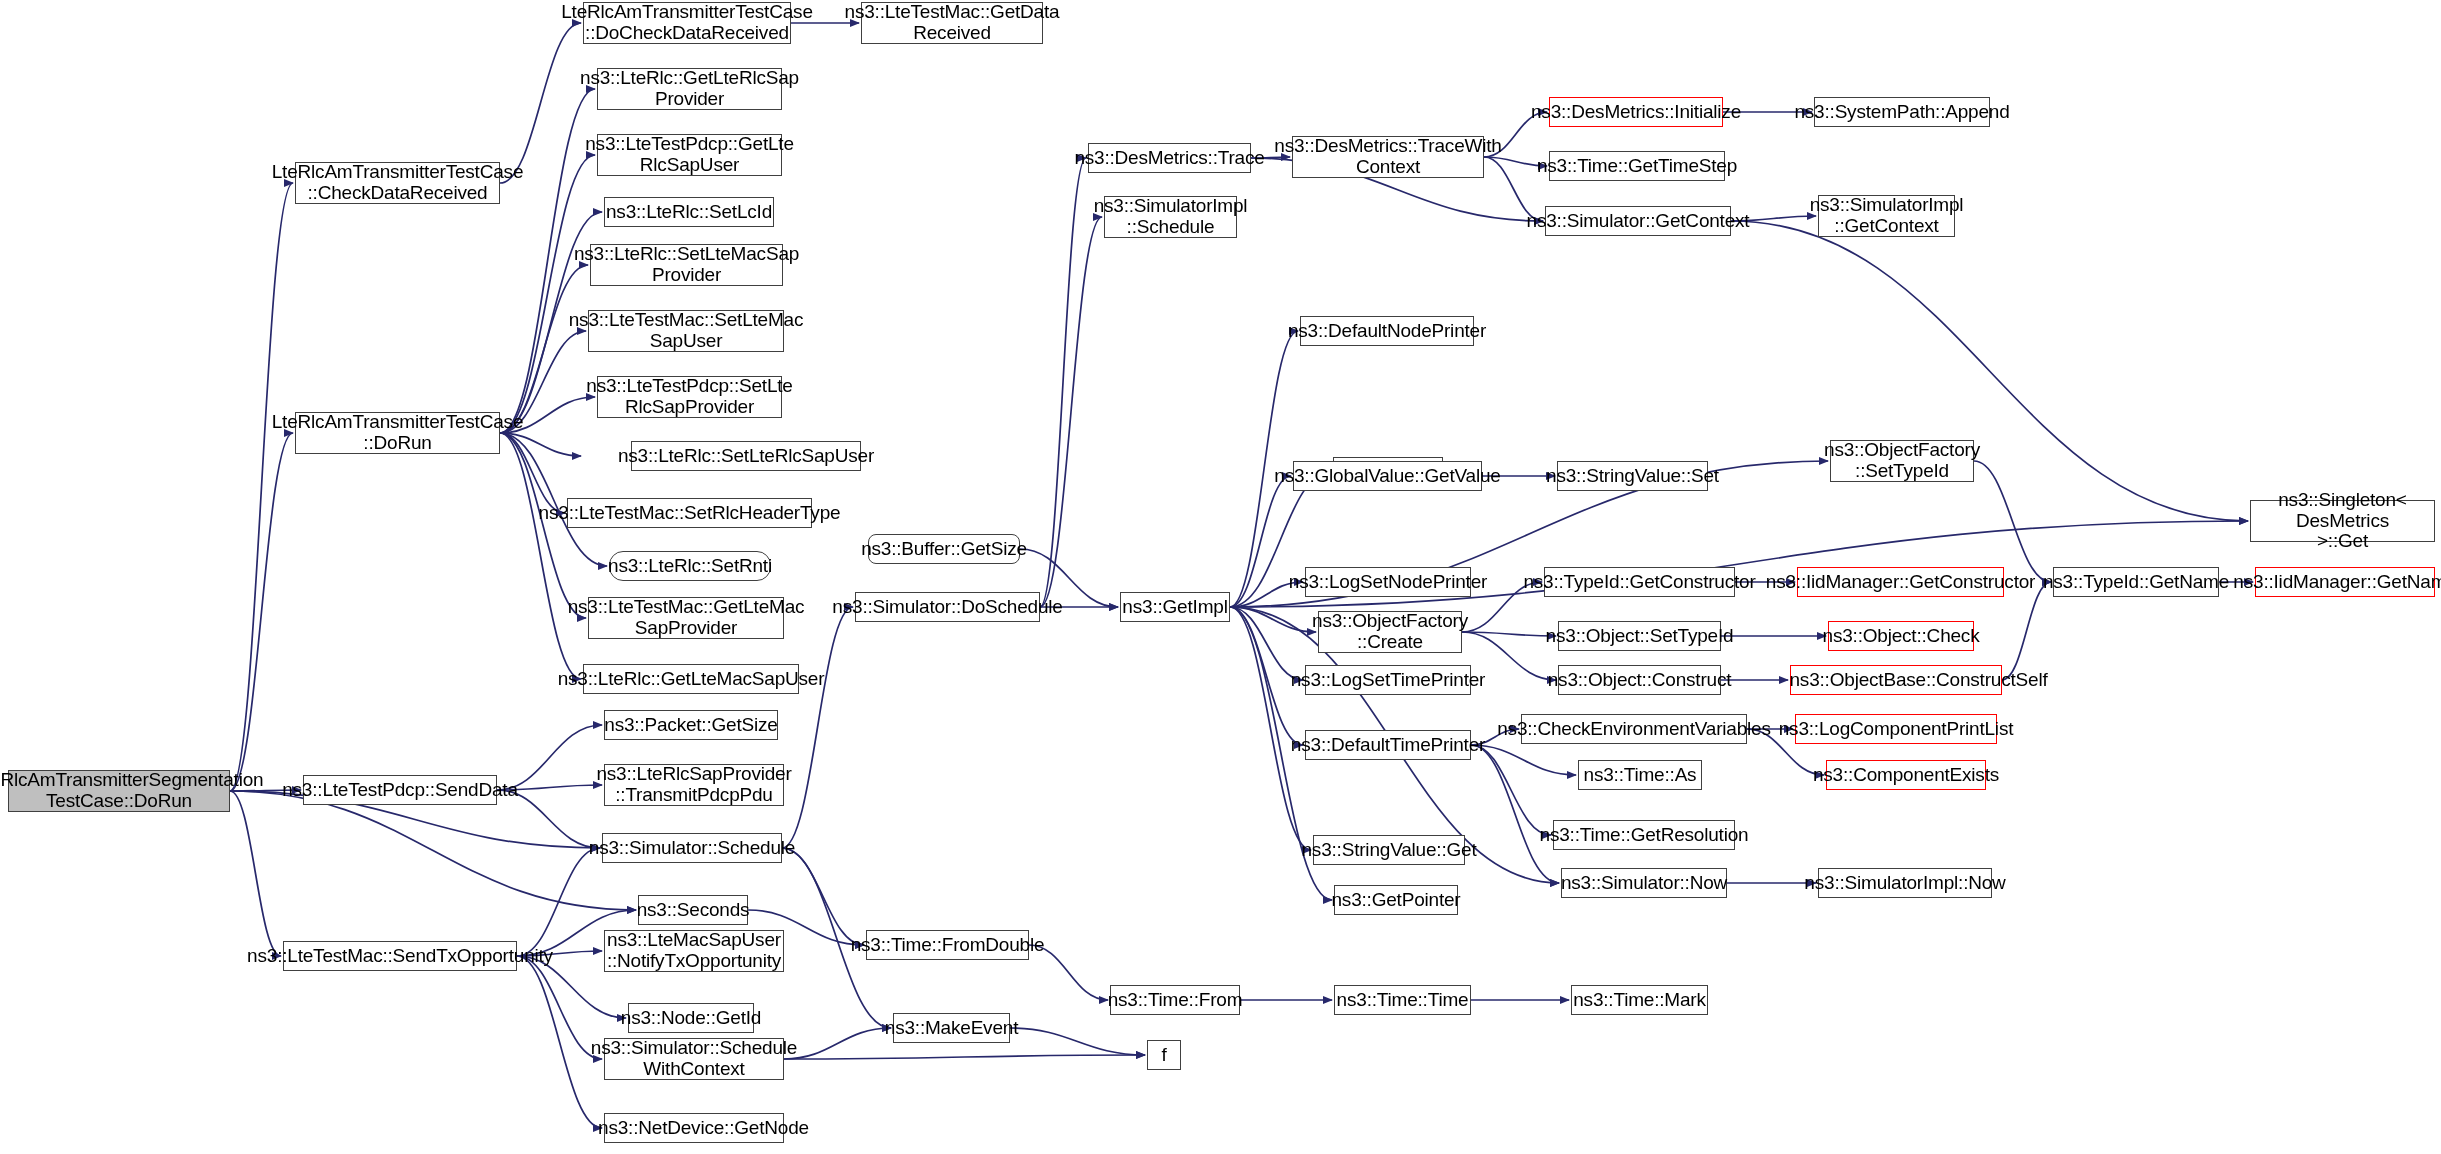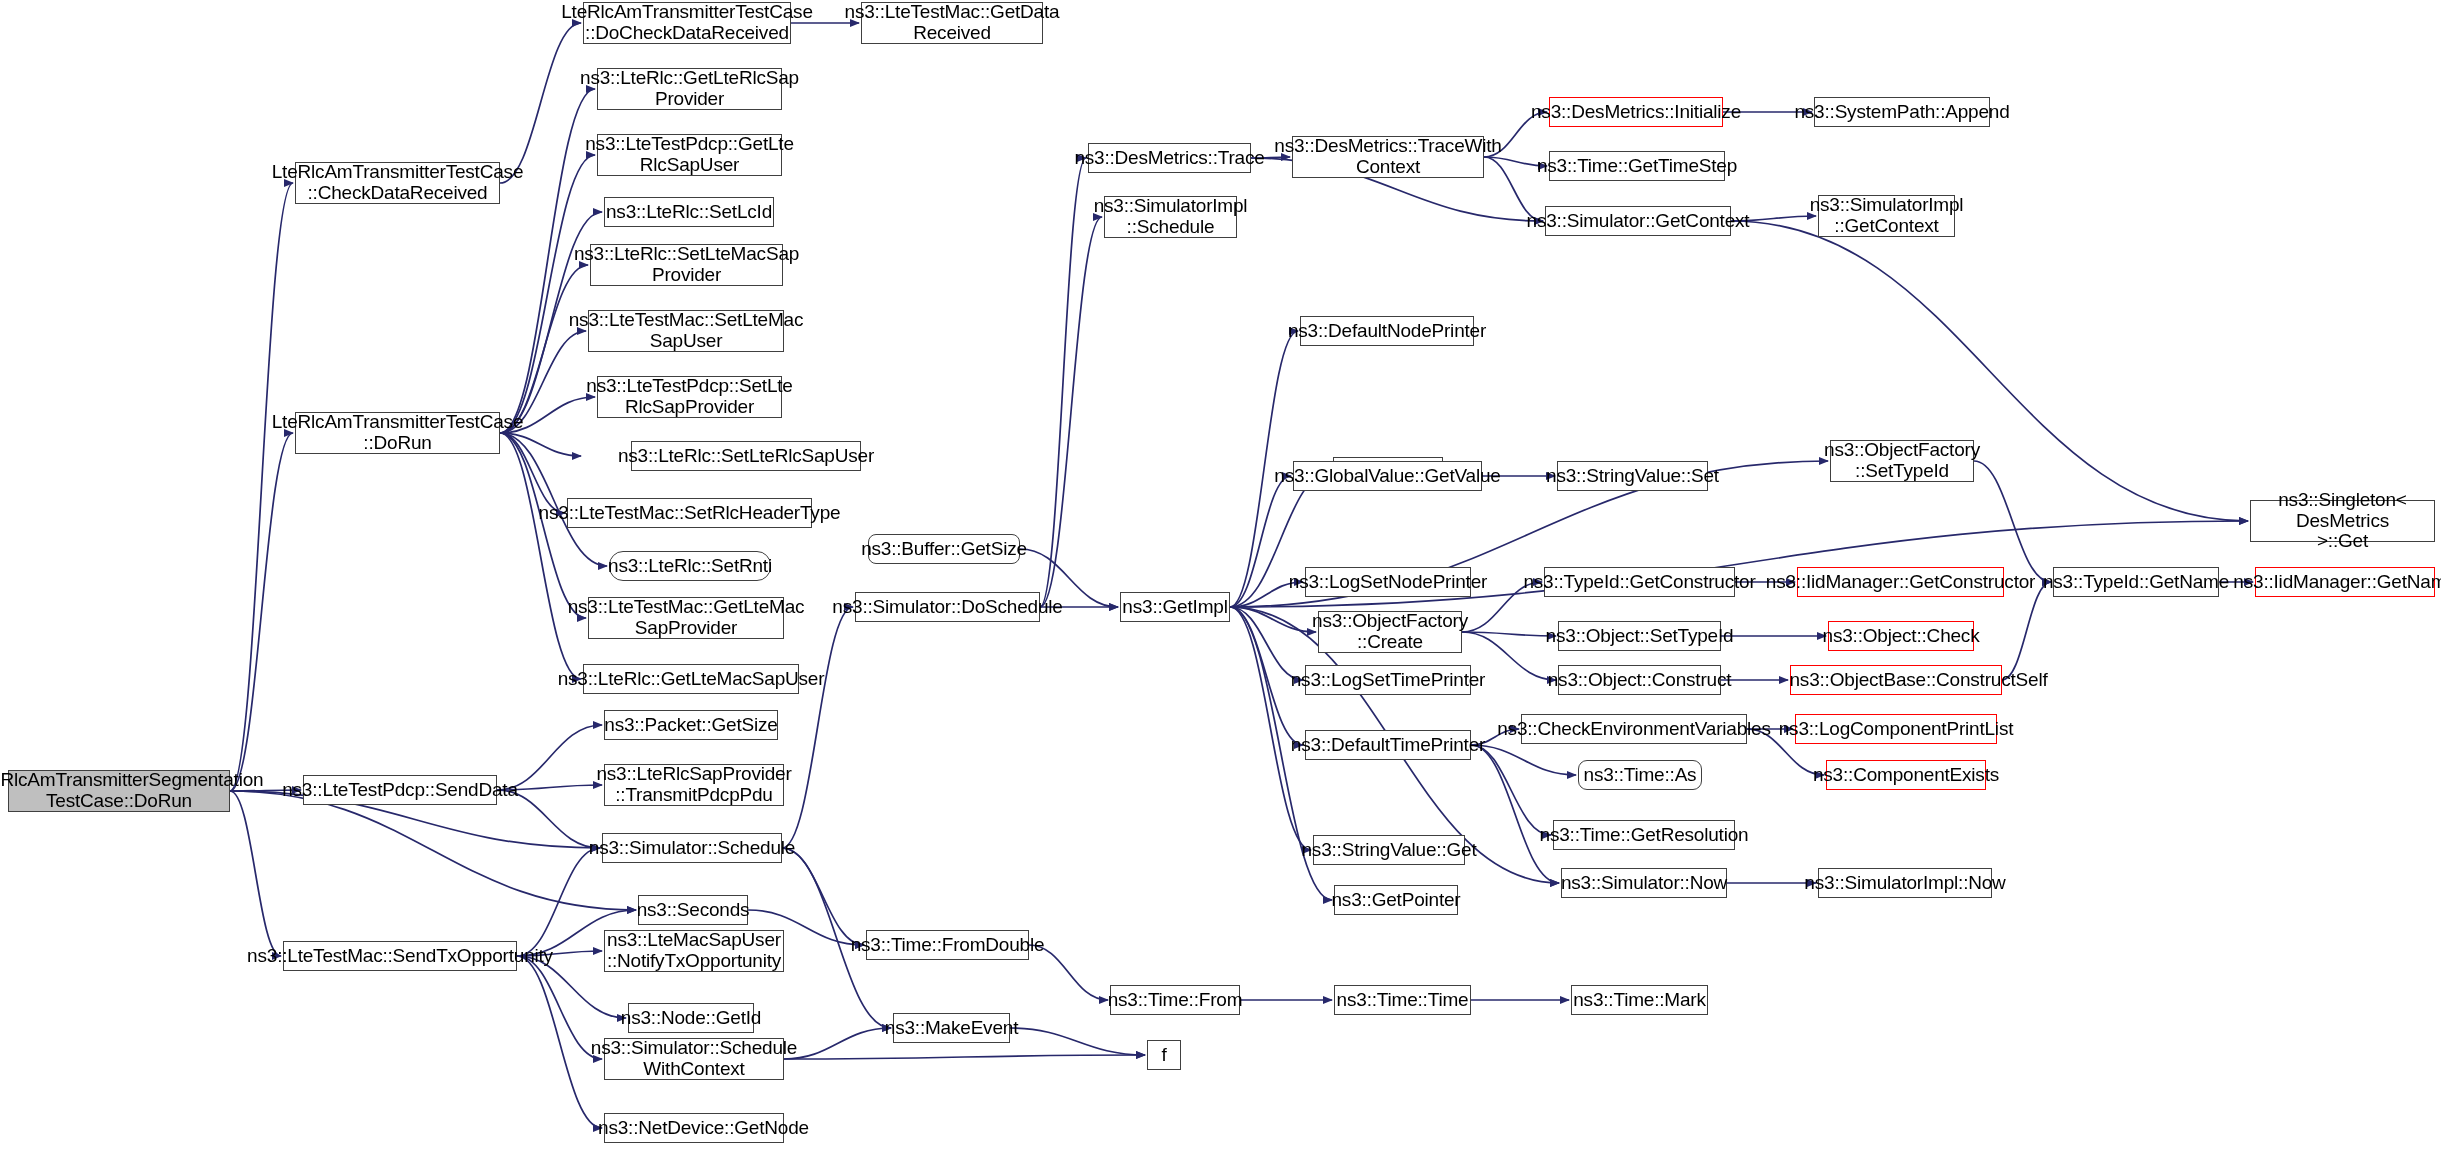--- a/index.html
+++ b/index.html
@@ -210,21 +210,21 @@
       <div class="gnode" style="left: 1318px; top: 611px; width: 144px; height: 42px;">ns3::ObjectFactory
 ::Create</div>
       <div class="gnode" style="left: 1558px; top: 621px; width: 163px; height: 30px;">ns3::Object::SetTypeId</div>
       <div class="gnode red" style="left: 1828px; top: 621px; width: 146px; height: 30px;">ns3::Object::Check</div>
       <div class="gnode" style="left: 1305px; top: 665px; width: 166px; height: 30px;">ns3::LogSetTimePrinter</div>
       <div class="gnode" style="left: 1558px; top: 665px; width: 163px; height: 30px;">ns3::Object::Construct</div>
       <div class="gnode red" style="left: 1790px; top: 665px; width: 212px; height: 30px; padding-left: 48px;">ns3::ObjectBase::ConstructSelf</div>
       <div class="gnode" style="left: 1305px; top: 730px; width: 166px; height: 30px;">ns3::DefaultTimePrinter</div>
       <div class="gnode" style="left: 1521px; top: 714px; width: 226px; height: 30px;">ns3::CheckEnvironmentVariables</div>
       <div class="gnode red" style="left: 1795px; top: 714px; width: 202px; height: 30px;">ns3::LogComponentPrintList</div>
-      <div class="gnode" style="left: 1578px; top: 760px; width: 124px; height: 30px; border-radius: 9px;">ns3::Time::As</div>
+      <div class="gnode" style="left: 1578px; top: 760px; width: 124px; height: 30px;">ns3::Time::As</div>
       <div class="gnode red" style="left: 1826px; top: 760px; width: 160px; height: 30px;">ns3::ComponentExists</div>
       <div class="gnode" style="left: 1553px; top: 820px; width: 182px; height: 30px; text-align: right;">ns3::Time::GetResolution</div>
       <div class="gnode" style="left: 1313px; top: 835px; width: 152px; height: 30px;">ns3::StringValue::Get</div>
       <div class="gnode" style="left: 1561px; top: 868px; width: 166px; height: 30px;">ns3::Simulator::Now</div>
       <div class="gnode" style="left: 1818px; top: 868px; width: 174px; height: 30px;">ns3::SimulatorImpl::Now</div>
       <div class="gnode" style="left: 1334px; top: 885px; width: 124px; height: 30px;">ns3::GetPointer</div>
       <div class="gnode" style="left: 1334px; top: 985px; width: 137px; height: 30px;">ns3::Time::Time</div>
       <div class="gnode" style="left: 1571px; top: 985px; width: 137px; height: 30px;">ns3::Time::Mark</div>
       <div class="gnode" style="left: 2053px; top: 567px; width: 166px; height: 30px;">ns3::TypeId::GetName</div>
       <div class="gnode red" style="left: 2255px; top: 567px; width: 180px; height: 30px;">ns3::IidManager::GetName</div>

